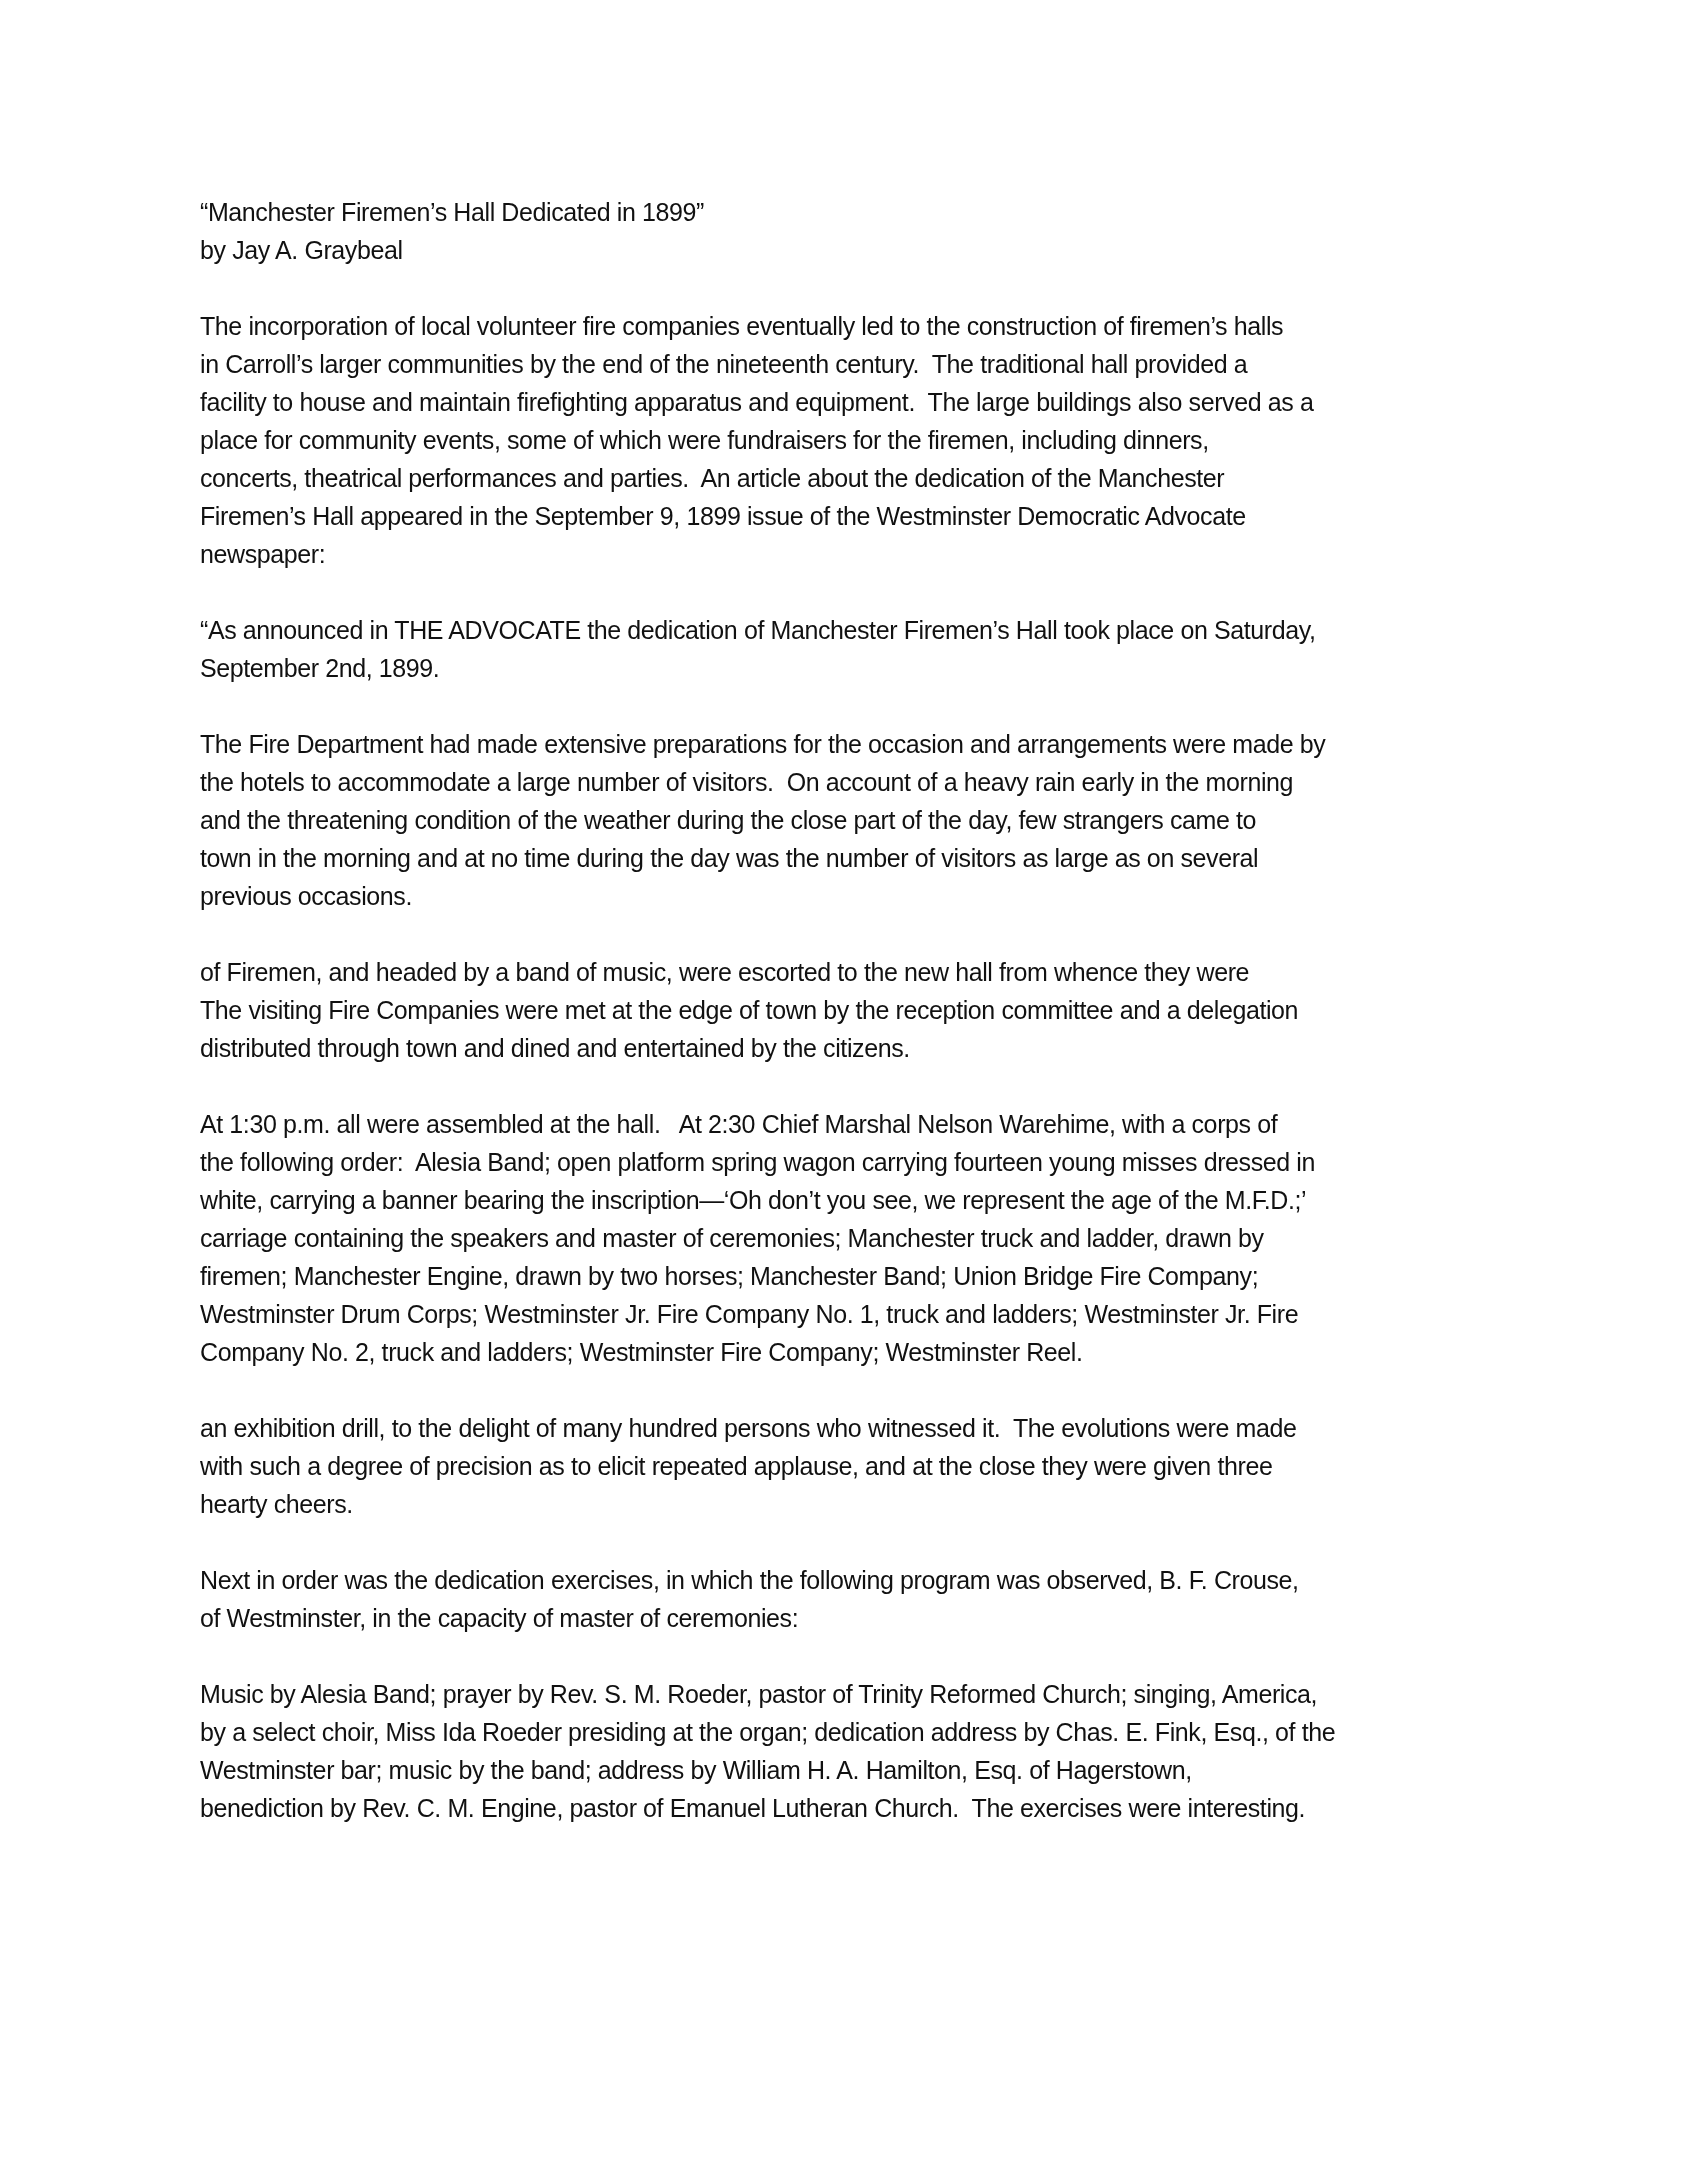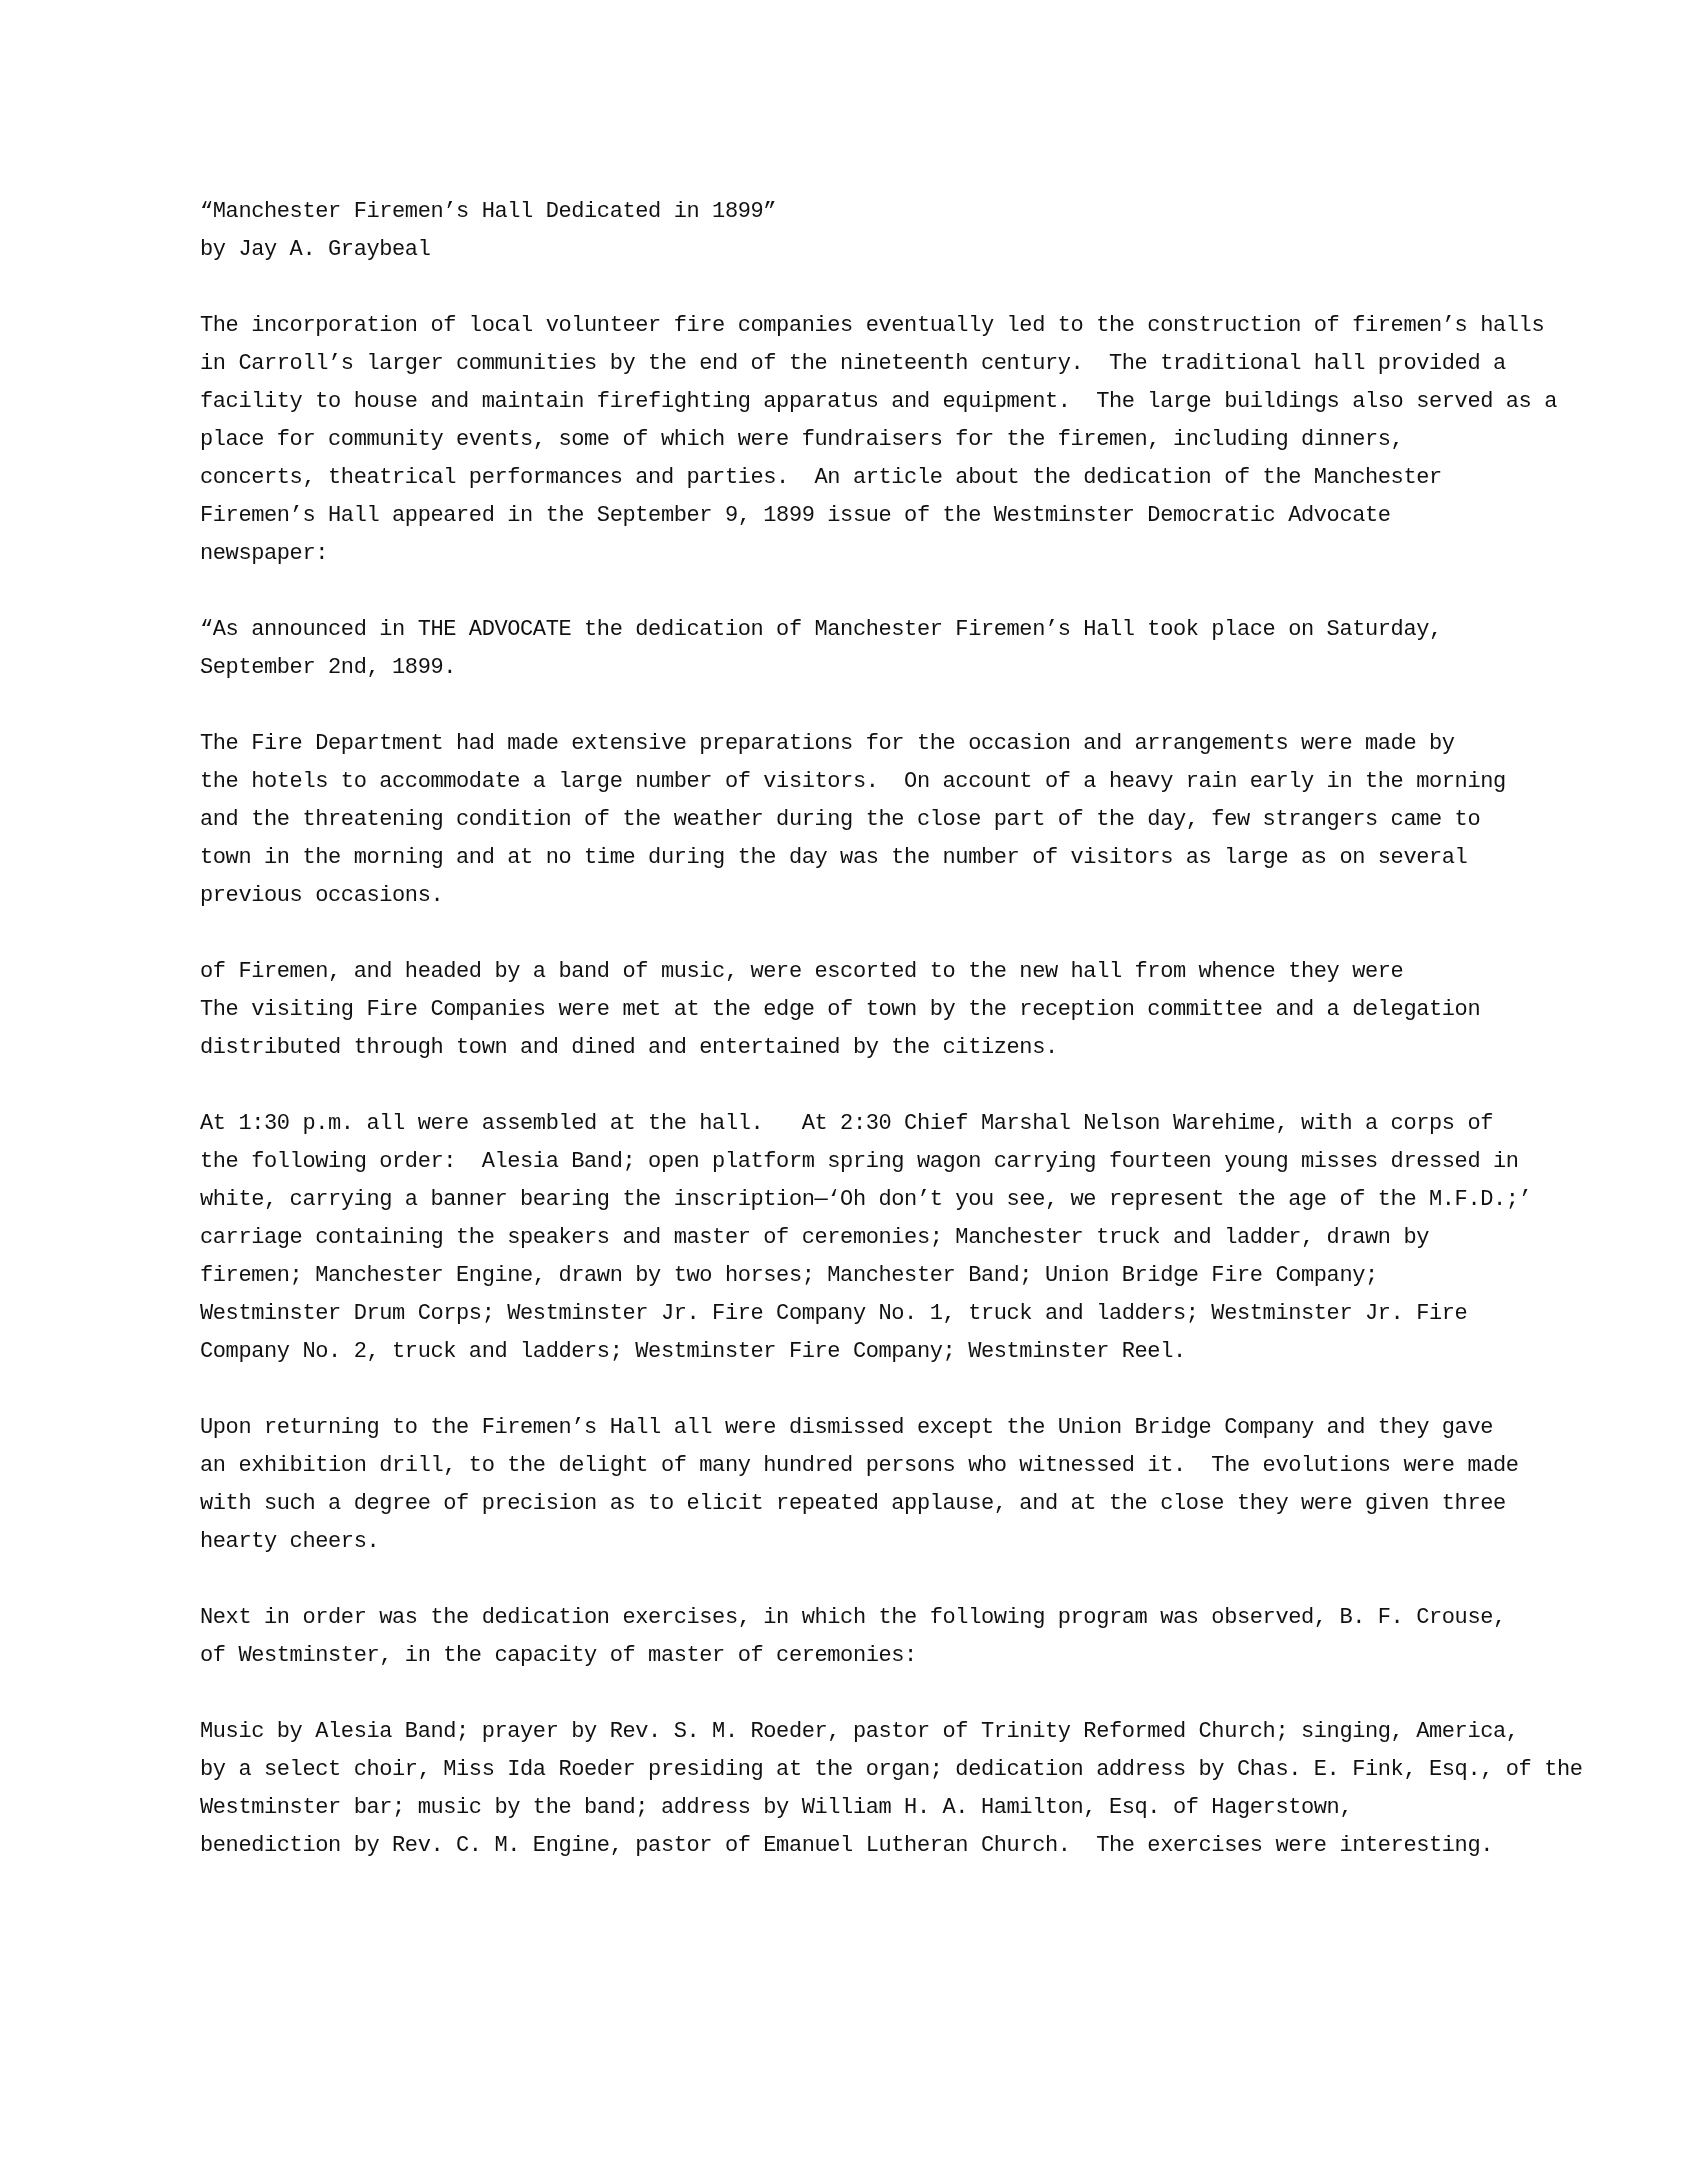--- a/index.html
+++ b/index.html
@@ -1,20 +1,20 @@
 <!DOCTYPE html>
 <html style="font-size:11.2px"><head>
 <meta charset="utf-8">
 <style>
   html, body { margin: 0; padding: 0; background: #ffffff; }
   body { width: 1687px; height: 2183px; position: relative; overflow: hidden; }
   .page {
     position: absolute; left: 200px; top: 193px; width: 1336px;
-    font-family: Liberation Mono, monospace;
-    font-size: 22px; line-height: 38px; color: #111111;
+    font-family: Liberation Sans, sans-serif;
+    font-size: 25px; line-height: 38px; color: #111111;
     letter-spacing: -0.4px;
   }
   .line { display: block; white-space: pre; height: 38px; }
   .block { margin: 0 0 38px 0; }
   .header-block { margin-bottom: 38px; }
 </style>
 </head>
 <body>
 
 <div class="page">
@@ -51,21 +51,20 @@
       <div class="block">
         <span class="line">At 1:30 p.m. all were assembled at the hall.   At 2:30 Chief Marshal Nelson Warehime, with a corps of</span>
         <span class="line">the following order:  Alesia Band; open platform spring wagon carrying fourteen young misses dressed in</span>
         <span class="line">white, carrying a banner bearing the inscription—‘Oh don’t you see, we represent the age of the M.F.D.;’</span>
         <span class="line">carriage containing the speakers and master of ceremonies; Manchester truck and ladder, drawn by</span>
         <span class="line">firemen; Manchester Engine, drawn by two horses; Manchester Band; Union Bridge Fire Company;</span>
         <span class="line">Westminster Drum Corps; Westminster Jr. Fire Company No. 1, truck and ladders; Westminster Jr. Fire</span>
         <span class="line">Company No. 2, truck and ladders; Westminster Fire Company; Westminster Reel.</span>
       </div>
       <div class="block">
-        <span class="line">Upon returning to the Firemen’s Hall all were dismissed except the Union Bridge Company and they gave</span>
         <span class="line">an exhibition drill, to the delight of many hundred persons who witnessed it.  The evolutions were made</span>
         <span class="line">with such a degree of precision as to elicit repeated applause, and at the close they were given three</span>
         <span class="line">hearty cheers.</span>
       </div>
       <div class="block">
         <span class="line">Next in order was the dedication exercises, in which the following program was observed, B. F. Crouse,</span>
         <span class="line">of Westminster, in the capacity of master of ceremonies:</span>
       </div>
       <div class="block">
         <span class="line">Music by Alesia Band; prayer by Rev. S. M. Roeder, pastor of Trinity Reformed Church; singing, America,</span>

